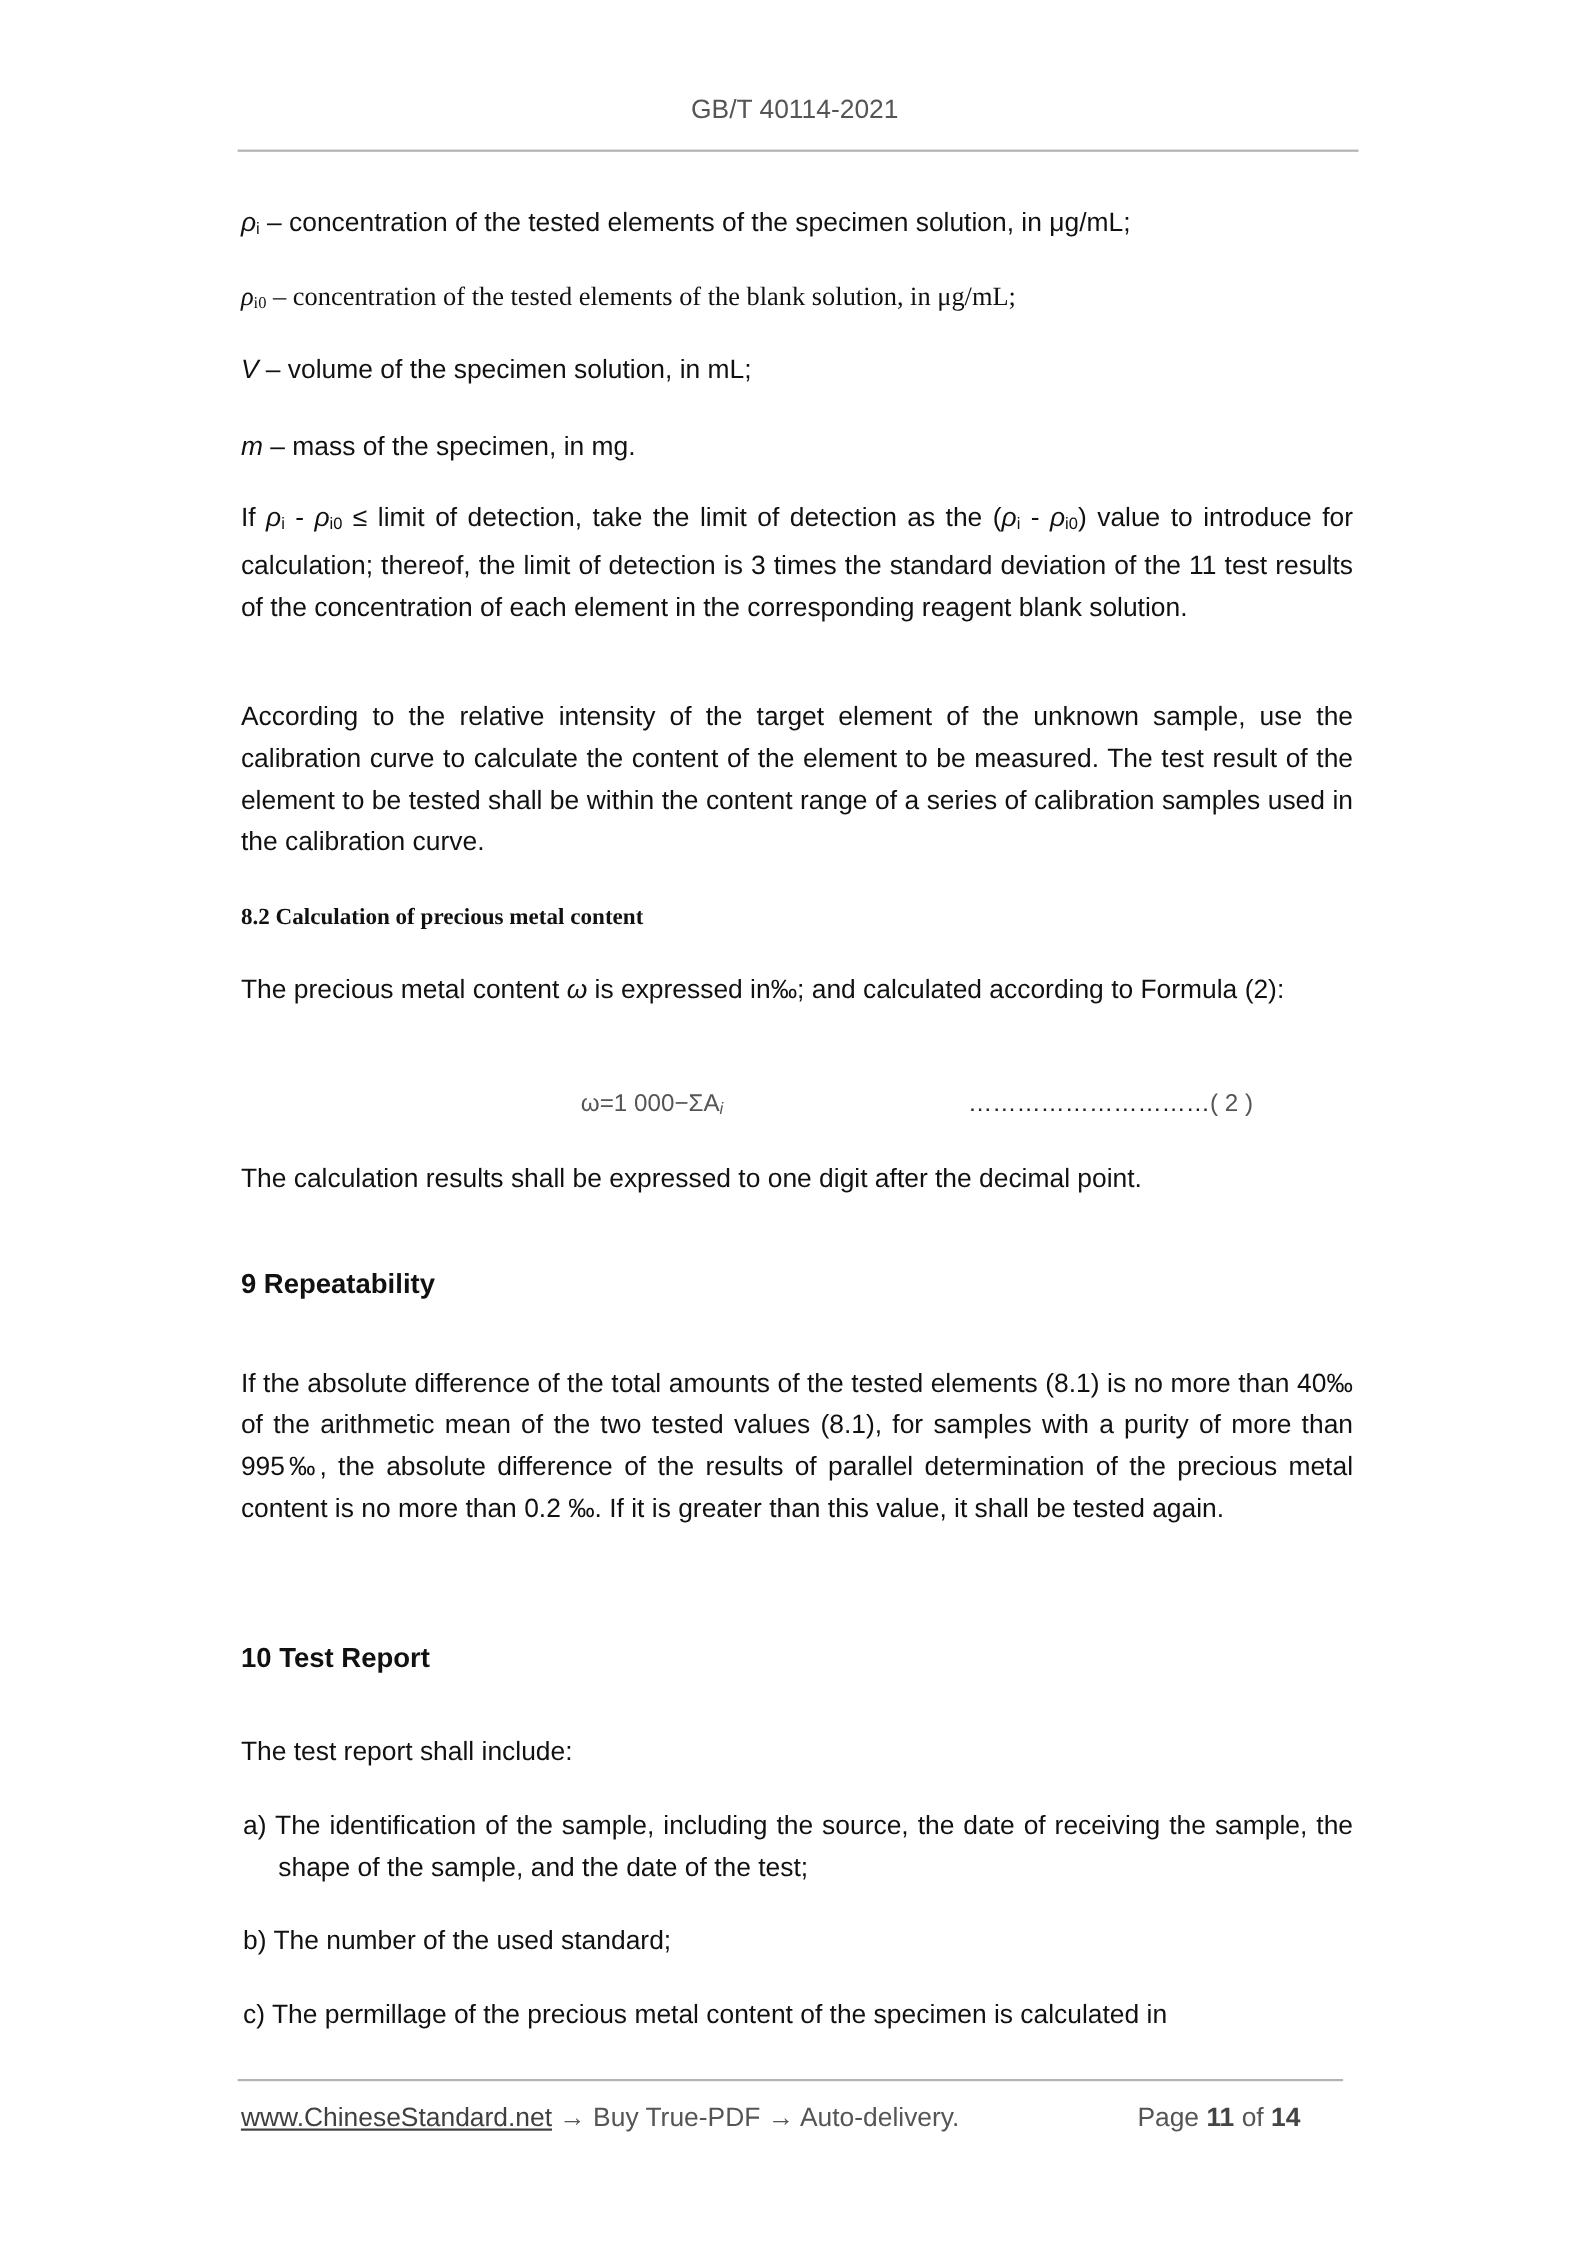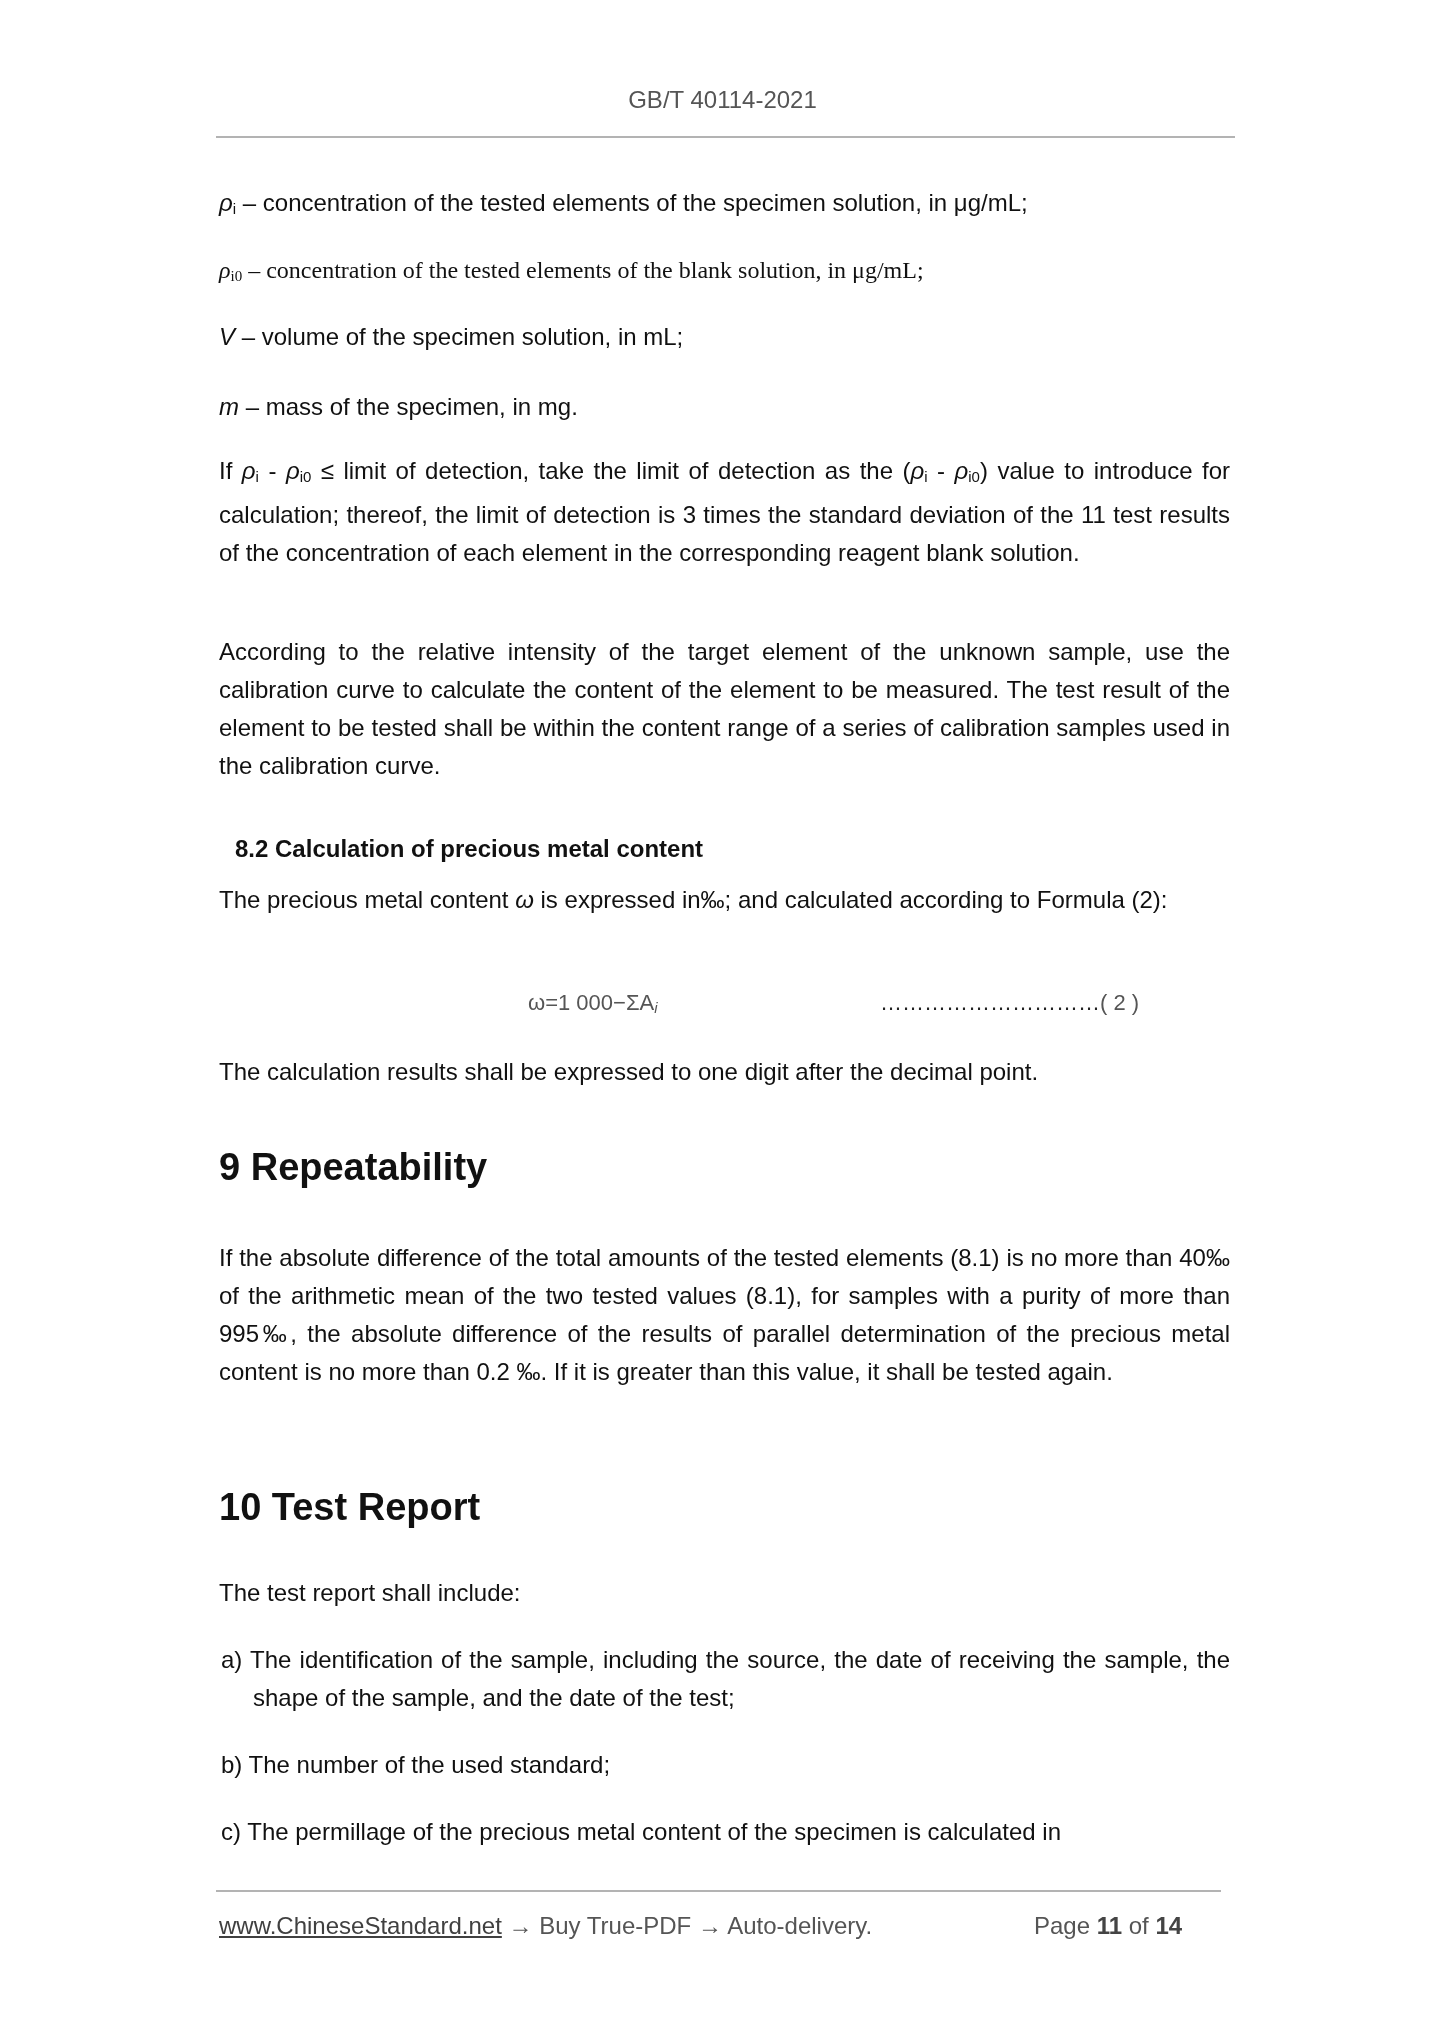--- a/index.html
+++ b/index.html
@@ -6,22 +6,22 @@
   body { width:1445px; height:2044px; position:relative; overflow:hidden;
          font-family:"Liberation Sans", sans-serif; color:#111; }
   .abs { position:absolute; }
   .hdr { left:0; width:1445px; top:86px; text-align:center; font-size:24px; color:#555; }
   .rule-top { left:216px; width:1019px; top:136px; height:0; border-top:2px solid #b3b3b3; }
   .body-text { font-size:24px; line-height:38px; left:219px; width:1011px; }
   .just { text-align:justify; }
   .line { white-space:nowrap; }
   sub { font-size:15px; vertical-align:-3px; }
   .it { font-style:italic; }
-  h2.sub { margin:16px; font-size:24px; font-weight:bold; }
-  h1.sec { margin:0; font-size:38px; font-weight:bold; }
+  h2.sub { margin:0; font-size:21px; font-weight:bold;font-family:Liberation Serif, serif; }
+  h1.sec { margin:0; font-size:25px; font-weight:bold; }
   .formula { font-family:Liberation Sans, sans-serif; font-size:22px; color:#555; white-space:nowrap; }
   .list-item { font-size:24px; line-height:38px; left:253px; width:977px; padding-left:32px; text-indent:-32px; text-align:justify; }
   .rule-bot { left:216px; width:1005px; top:1890px; height:0; border-top:2px solid #b3b3b3; }
   .footer { top:1912px; font-size:24px; color:#555; white-space:nowrap; }
   .footer a { color:#404040; text-decoration:underline; }
   .footer b { color:#444; }
 </style>
 </head>
 <body>
 

